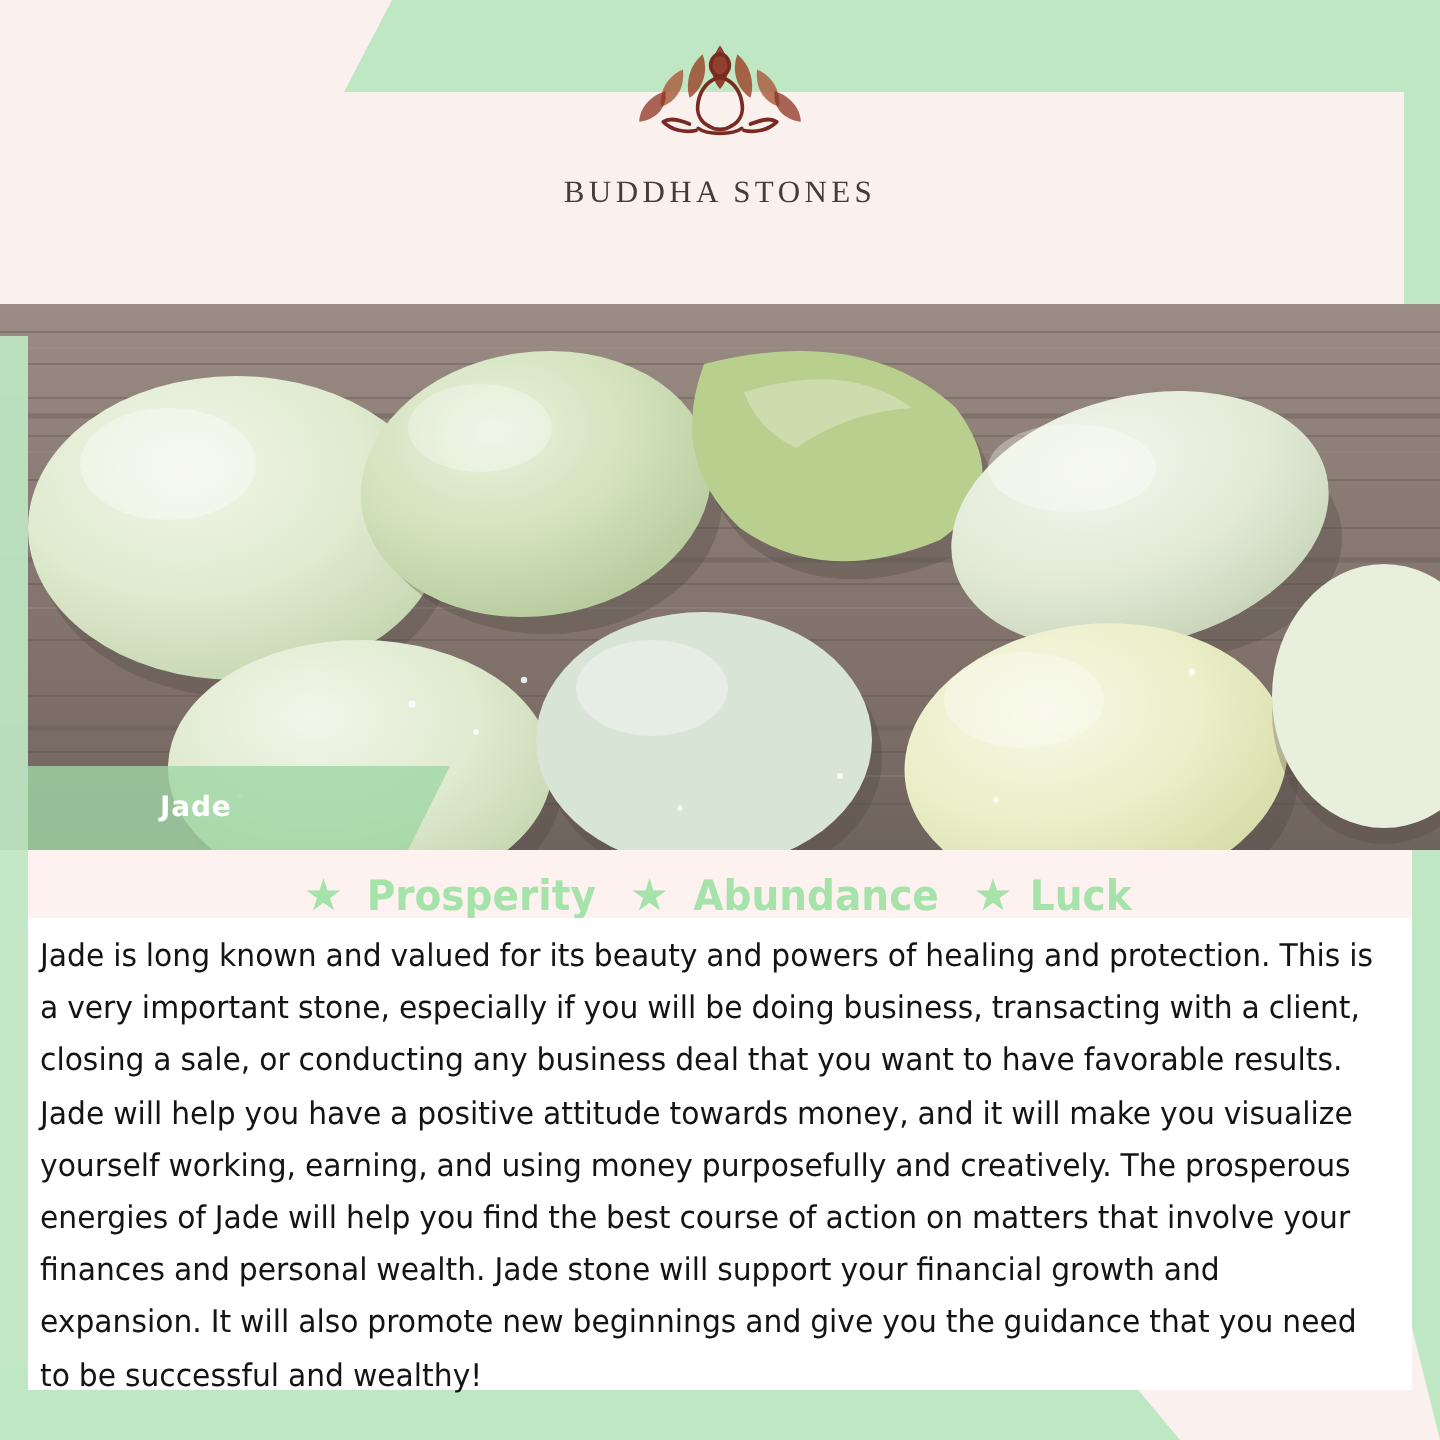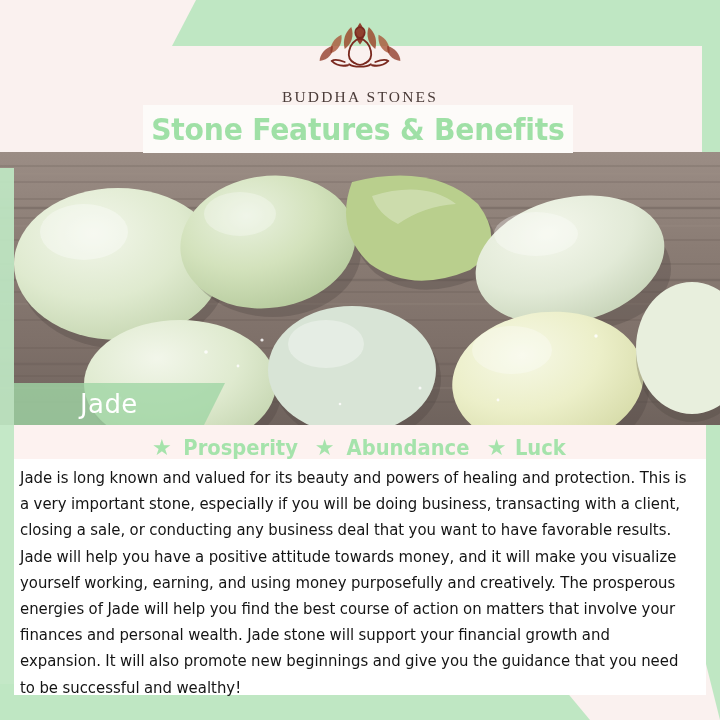--- a/index.html
+++ b/index.html
@@ -125,22 +125,22 @@
     width: 211px;
     height: 42px;
     background: rgba(160, 214, 165, 0.80);
     clip-path: polygon(0 0, 211px 0, 190px 42px, 0 42px);
     z-index: 5;
     display: flex;
     align-items: center;
   }
   .name-text {
     font-family: "DejaVu Sans", sans-serif;
-    font-weight: normal;
-    font-size: 26px;
+    font-weight: bold;
+    font-size: 14px;
     color: #ffffff;
     margin-left: 66px;
     letter-spacing: .4px;
   }
 
   
   .content {
     position: absolute;
     top: 425px;
     left: 14px;
@@ -226,23 +226,20 @@
         <path d="M90 45 C100 47 108 56 110 68 C112 78 108 86 100 90"></path>
         <path d="M62 88 C52 84 44 82 38 86 C46 94 58 96 68 94"></path>
         <path d="M118 88 C128 84 136 82 142 86 C134 94 122 96 112 94"></path>
         <path d="M70 92 C78 98 102 98 110 92"></path>
         <path d="M80 90 C86 94 94 94 100 90"></path>
       </g>
     </svg>
     <div class="logo-text">BUDDHA STONES</div>
   </div>
 
-  <div class="title-banner">
-    <div class="title-text">Stone Features &amp; Benefits</div>
-  </div>
 
   <div class="photo">
     <svg width="720" height="273" viewBox="0 0 720 273">
       <defs>
         <linearGradient id="wood" x1="0" y1="0" x2="0" y2="1">
           <stop offset="0" stop-color="#9b8d85"></stop>
           <stop offset=".35" stop-color="#8a7c74"></stop>
           <stop offset=".7" stop-color="#7e7069"></stop>
           <stop offset="1" stop-color="#6f635d"></stop>
         </linearGradient>

